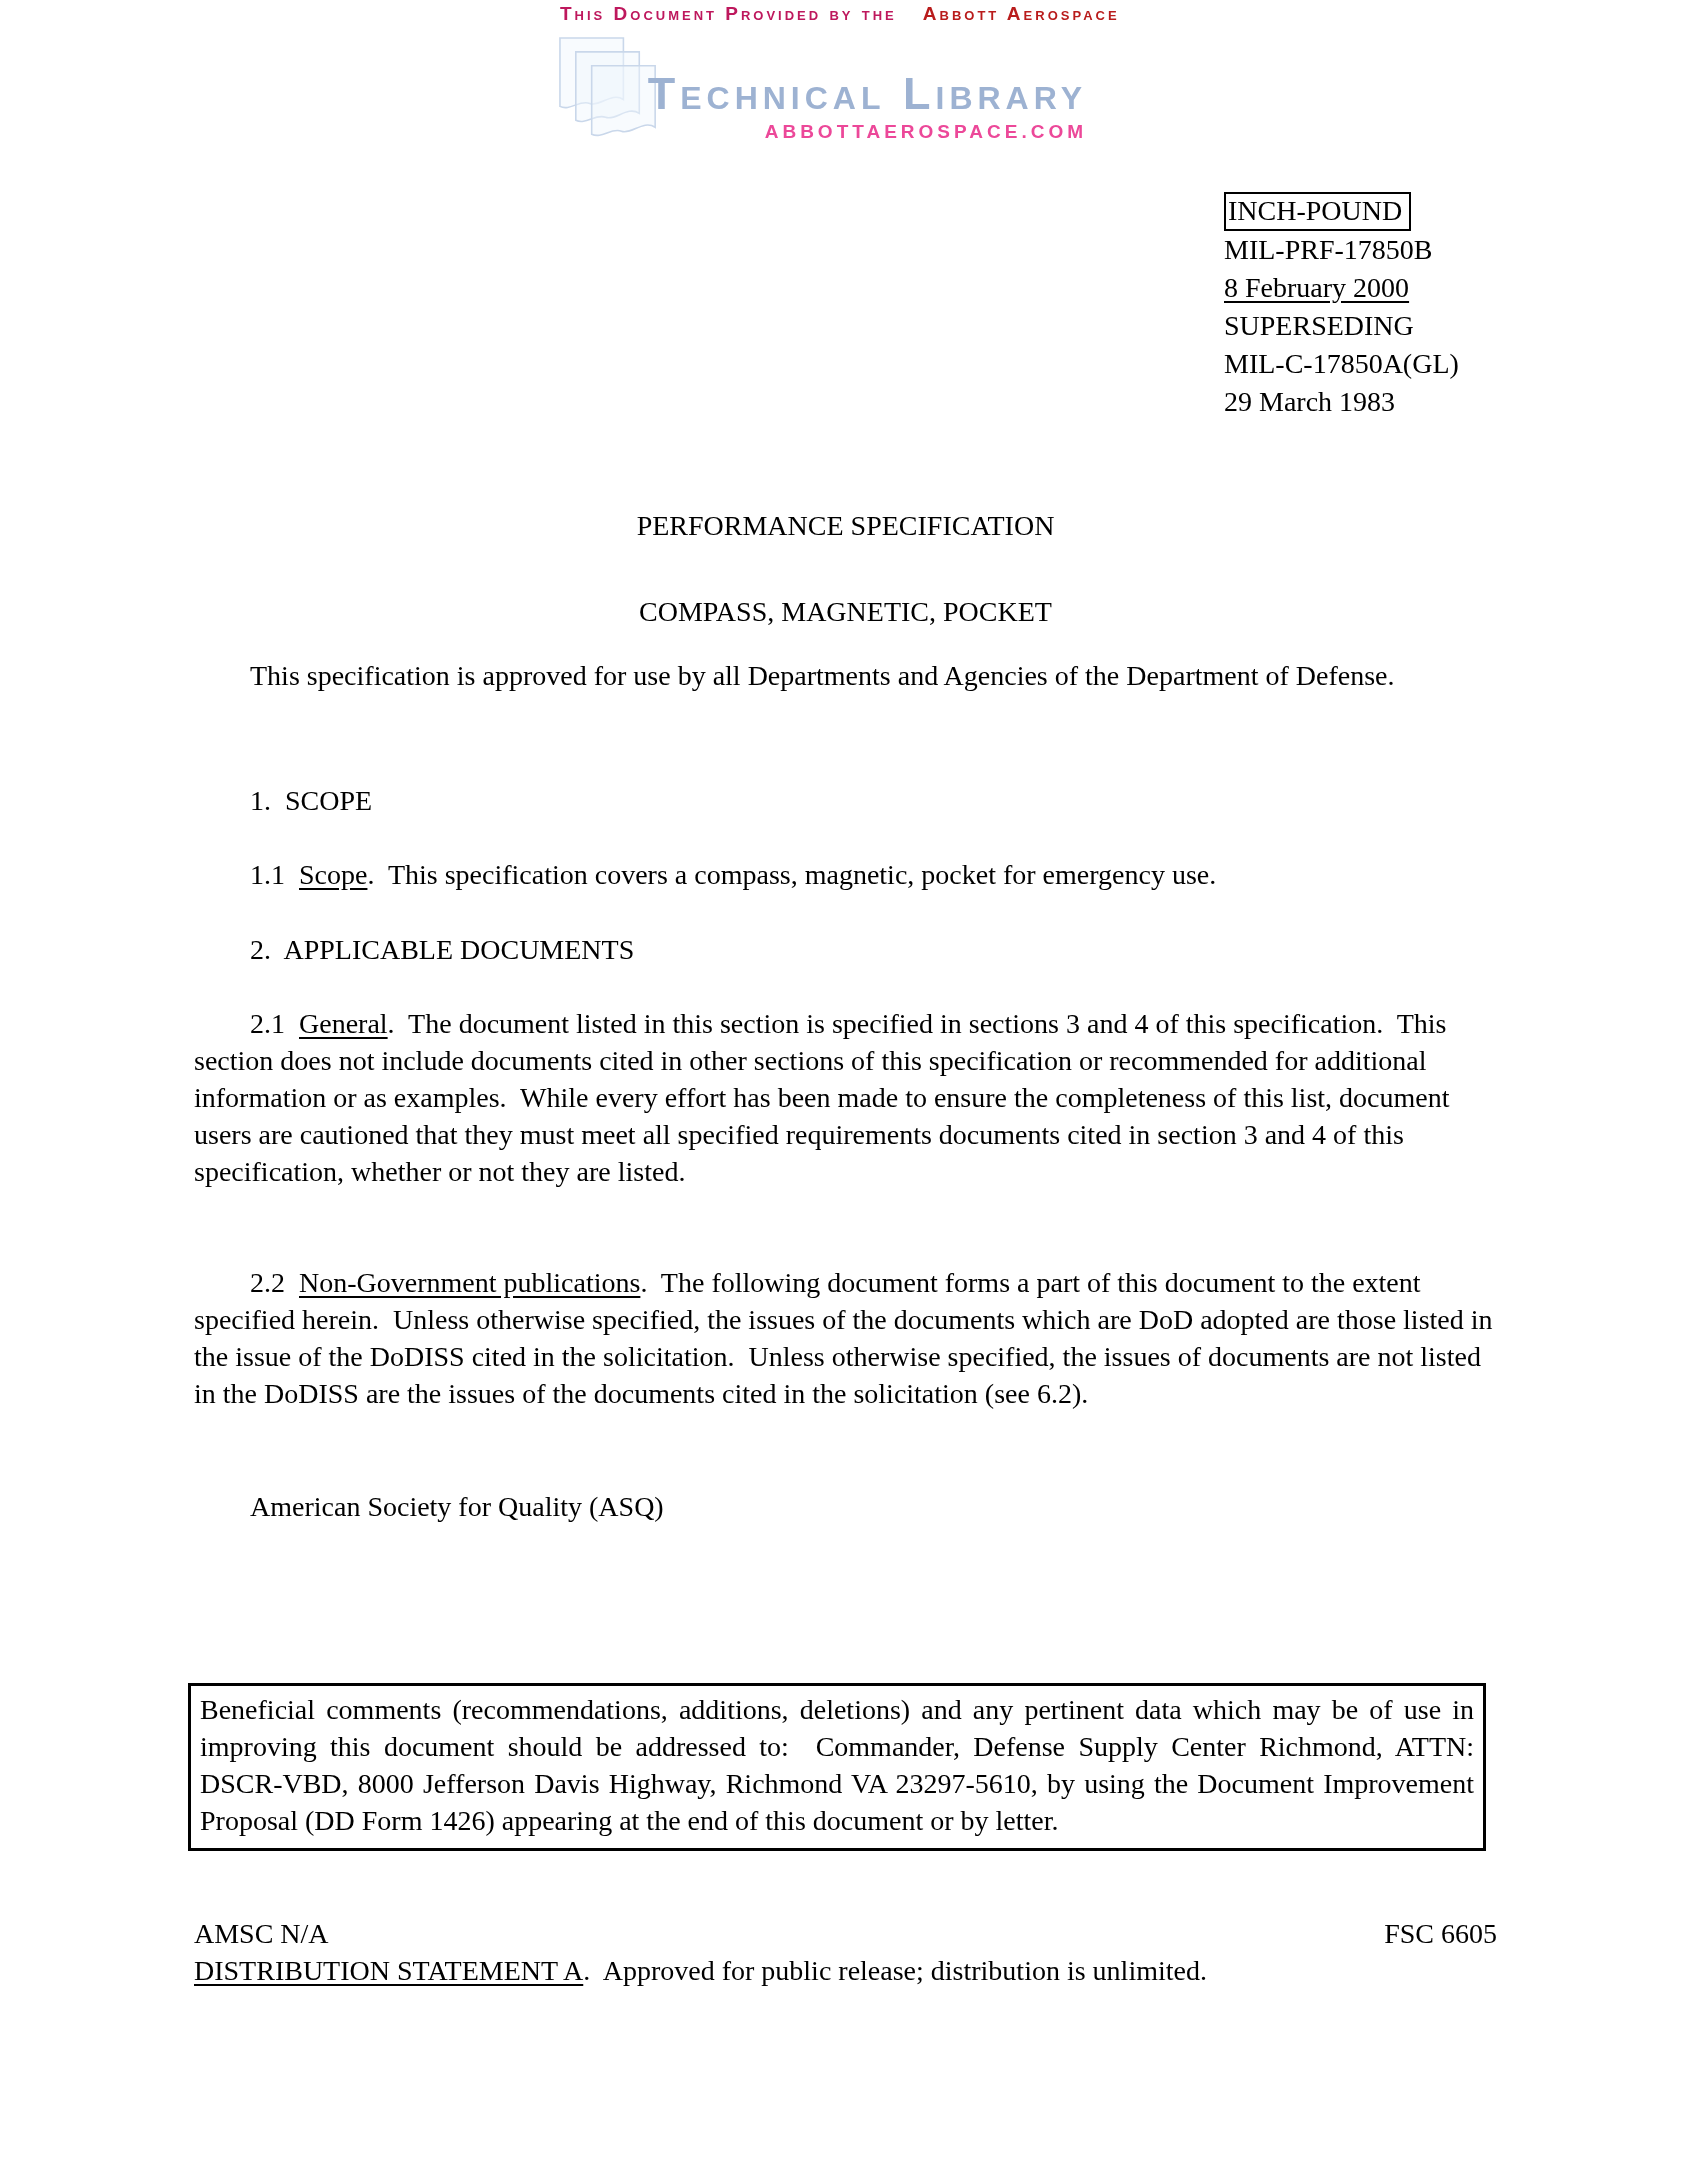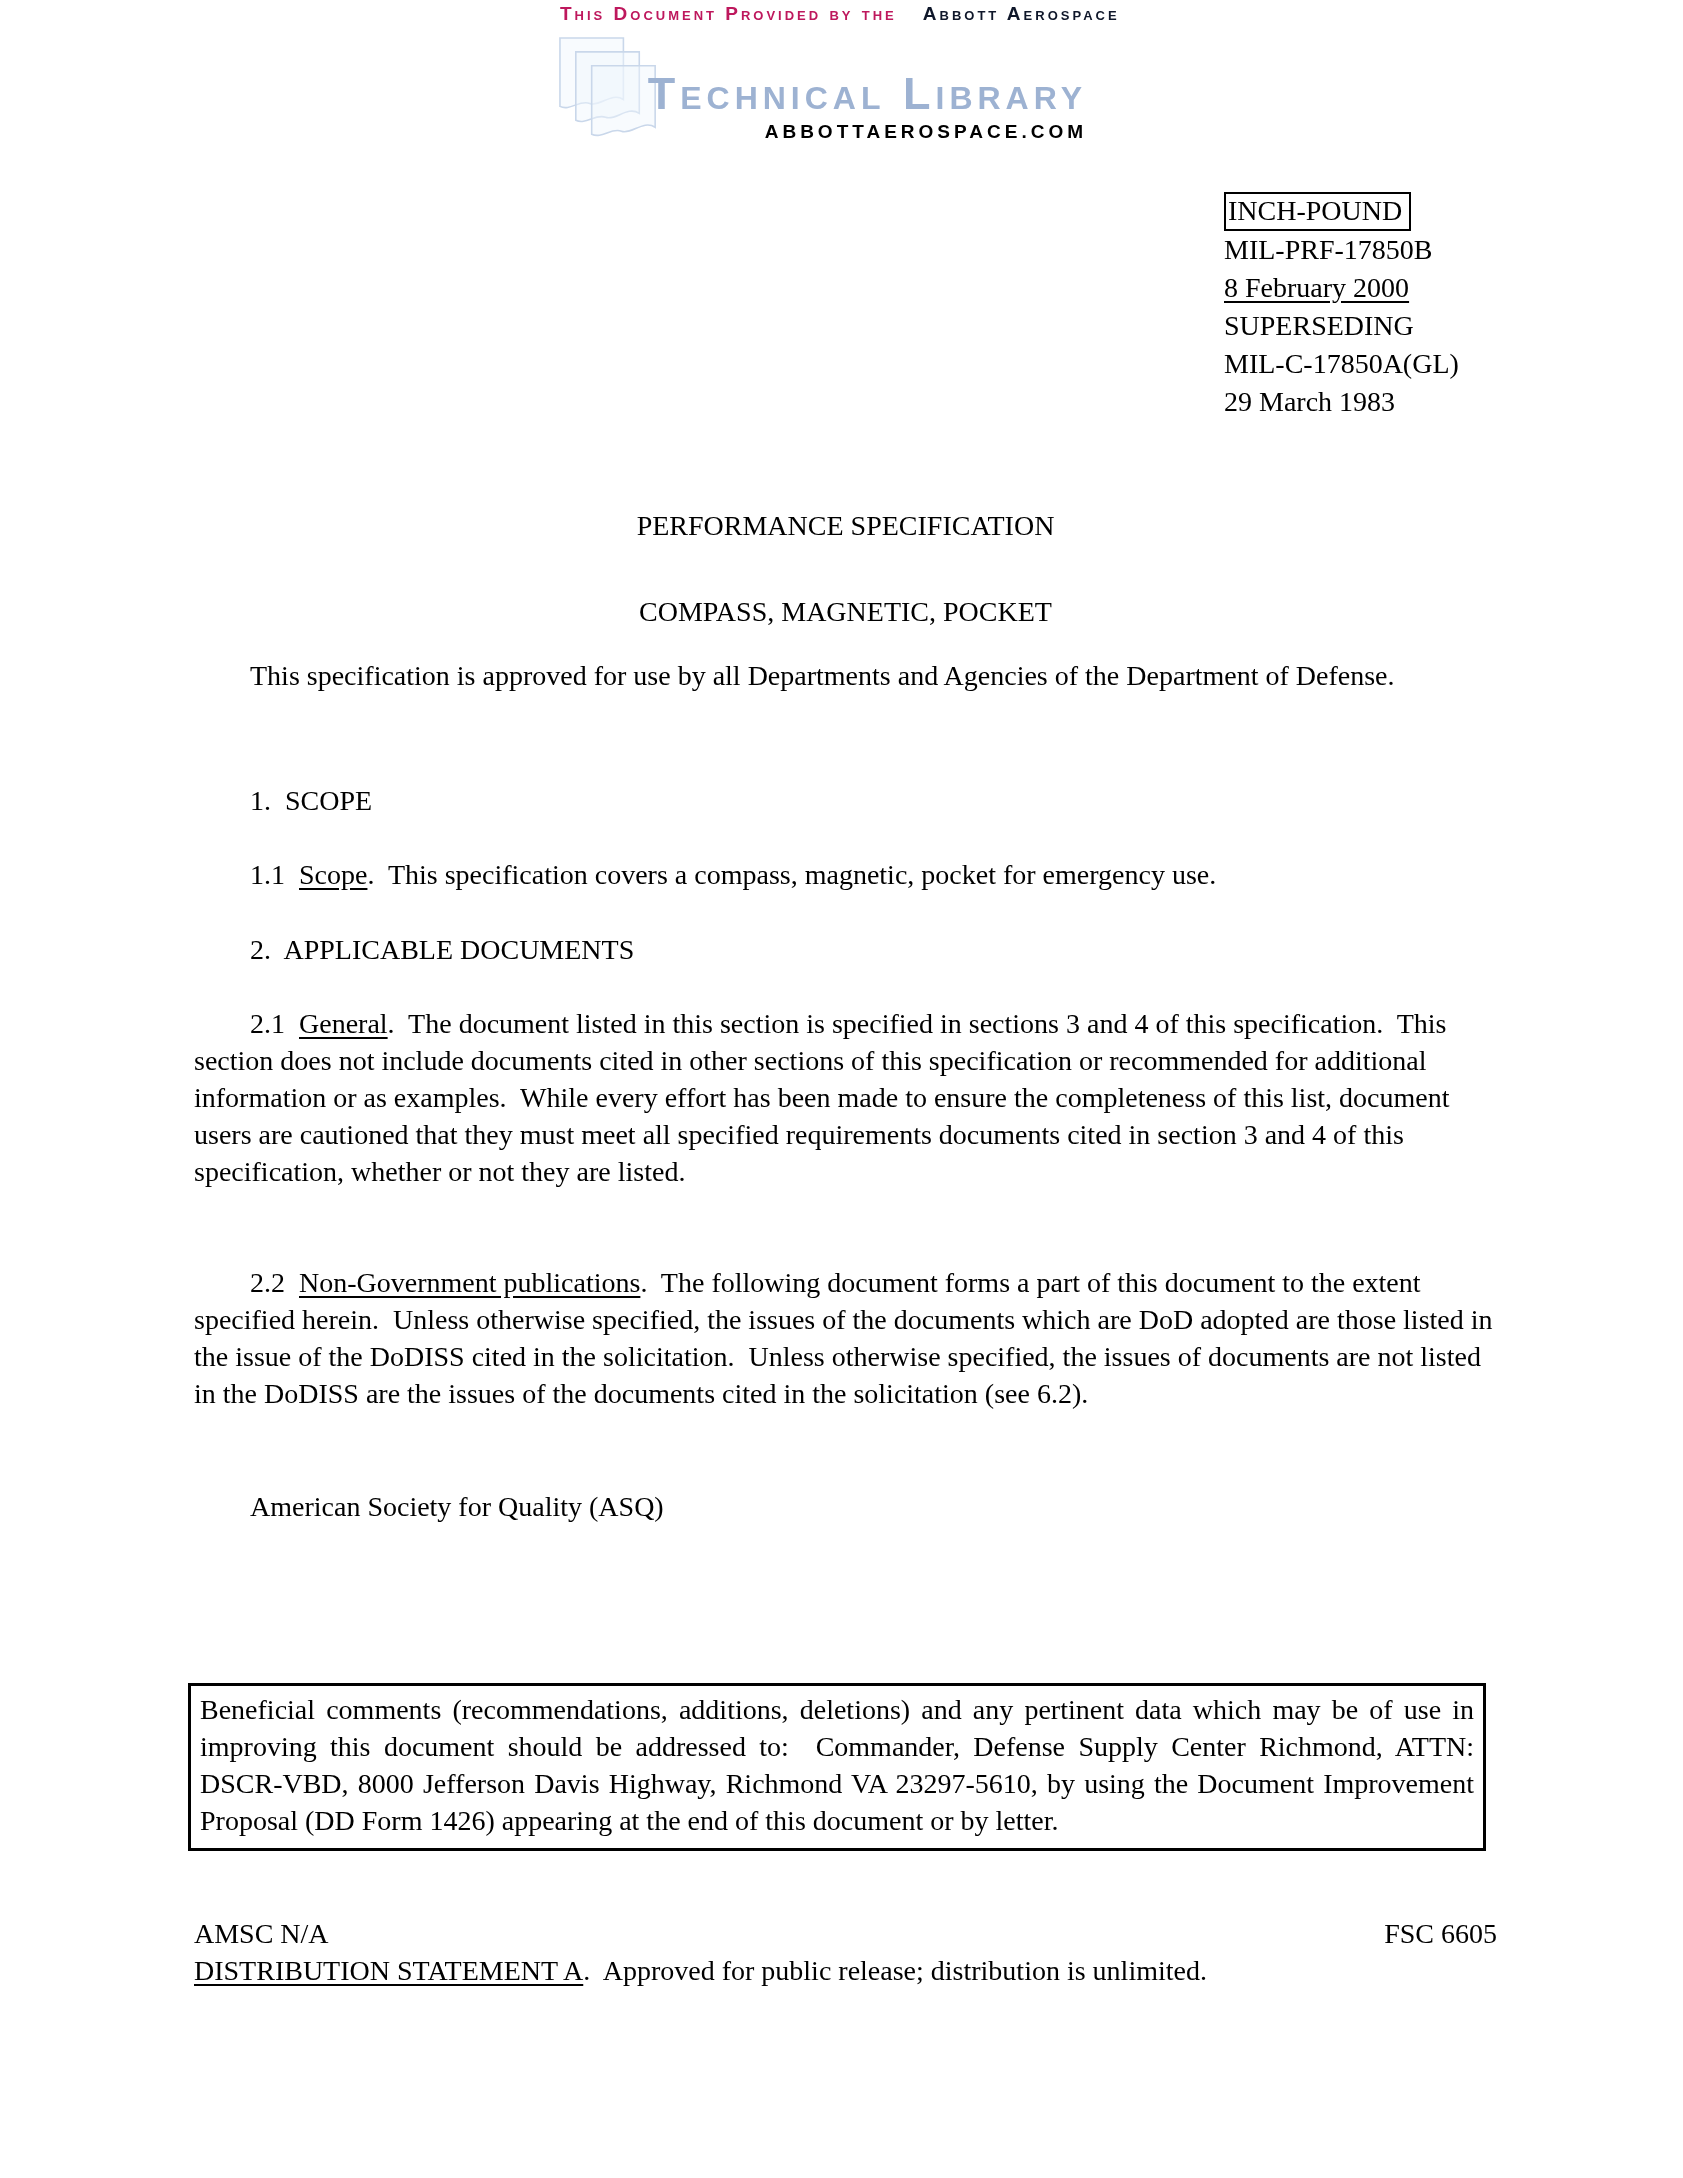--- a/index.html
+++ b/index.html
@@ -68,24 +68,24 @@
       <g fill="#f0f6fc" fill-opacity="0.45" stroke="#c9d7ea" stroke-width="1.6">
         <path d="M6 2 h64 v62 c-12 -8 -24 8 -34 4 c-10 -4 -20 8 -30 3 z"></path>
         <path d="M22 16 h64 v62 c-12 -8 -24 8 -34 4 c-10 -4 -20 8 -30 3 z"></path>
         <path d="M38 30 h64 v62 c-12 -8 -24 8 -34 4 c-10 -4 -20 8 -30 3 z"></path>
       </g>
     </svg>
   </div>
 
   <div class="abs watermark">
     <div class="wm-line1">
-      <span style="color: #be185d; text-align: right;">This Document Provided by the</span><span class="wm-brand" style="color: #0f172a;">Abbott Aerospace</span>
+      <span style="color: #be185d; text-align: right;">This Document Provided by the</span><span class="wm-brand" style="color: #b91c1c;">Abbott Aerospace</span>
     </div>
     <div class="wm-line2" style="color: rgb(157, 178, 210); margin-top: 48px;">Technical Library</div>
-    <div class="wm-line3" style="color: #000000;">ABBOTTAEROSPACE.COM</div>
+    <div class="wm-line3" style="color: #ec4899;">ABBOTTAEROSPACE.COM</div>
   </div>
 
   <div class="abs docid">
     <div><span class="boxed">INCH-POUND</span></div>
     <div>MIL-PRF-17850B</div>
     <div class="u">8 February 2000</div>
     <div>SUPERSEDING</div>
     <div>MIL-C-17850A(GL)</div>
     <div>29 March 1983</div>
   </div>

